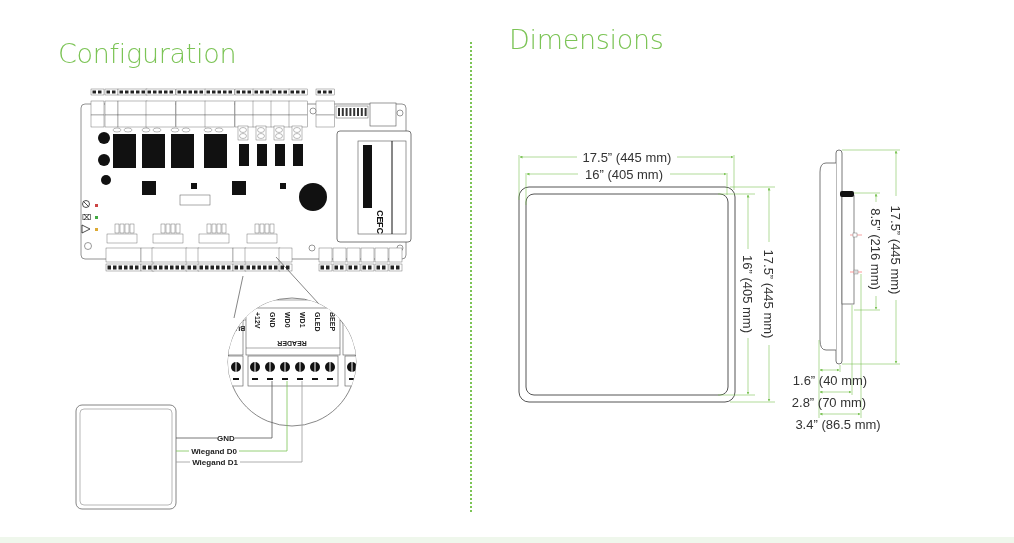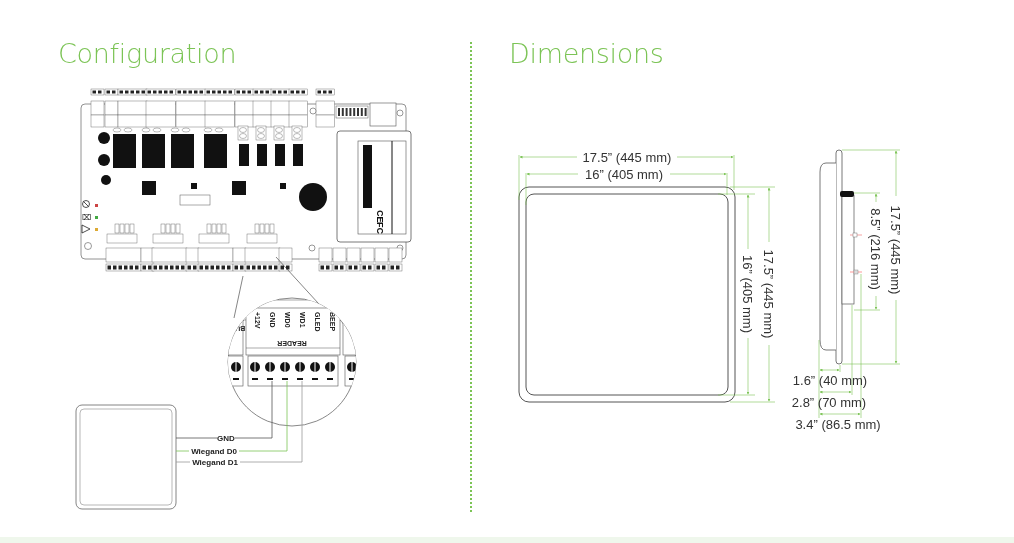--- a/index.html
+++ b/index.html
@@ -6,21 +6,21 @@
   body {
     width: 1014px; height: 543px; position: relative; overflow: hidden;
     background: #ffffff;
     font-family: "Liberation Sans", sans-serif;
   }
   .section-title {
     position: absolute; font-size: 27px; color: #7cc456;
     font-family: "DejaVu Sans", sans-serif; font-weight: 300; letter-spacing: -0.3px;
   }
   #title-config { left: 58px; top: 38px; }
-  #title-dim { left: 509px; top: 38px; }
+  #title-dim { left: 509px; top: 24px; }
   .divider {
     position: absolute; left: 470px; top: 42px; width: 0; height: 470px;
     border-left: 2px dotted #7cc456;
   }
   .footer-band {
     position: absolute; left: 0; top: 537px; width: 1014px; height: 6px; background: #eff7ec;
   }
   svg { position: absolute; left: 0; top: 0; }
   .lbl-dim { font-family: "Liberation Sans", sans-serif; font-size: 13px; fill: #333; }
   .lbl-wire { font-family: "Liberation Sans", sans-serif; font-size: 8px; fill: #222; font-weight: bold; }

